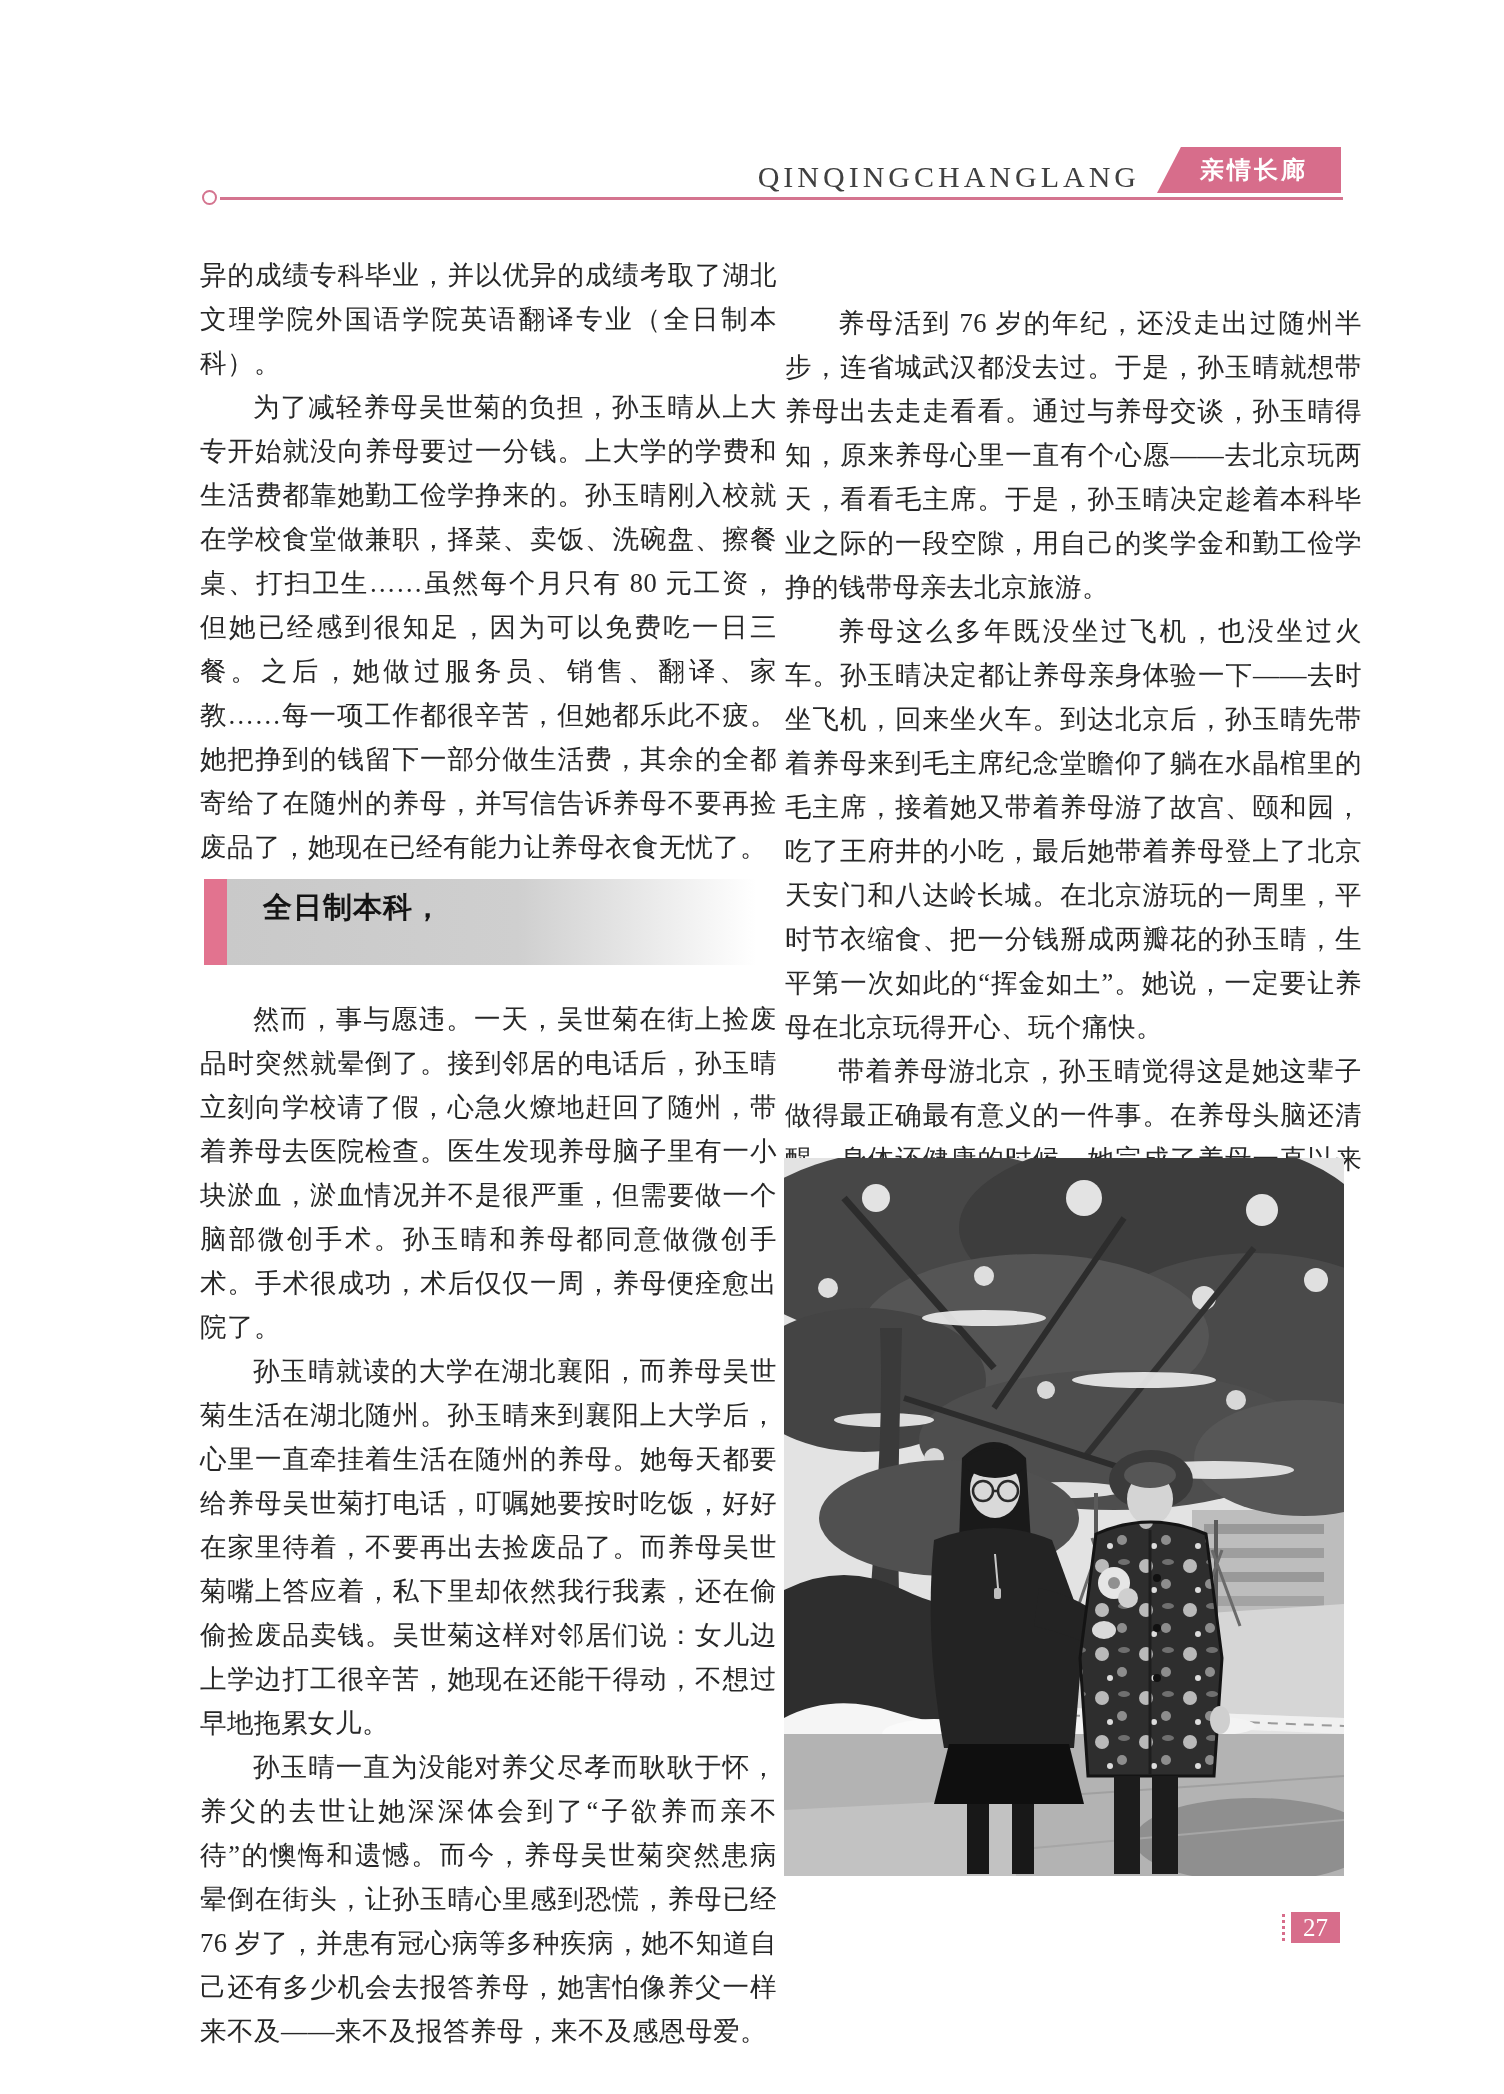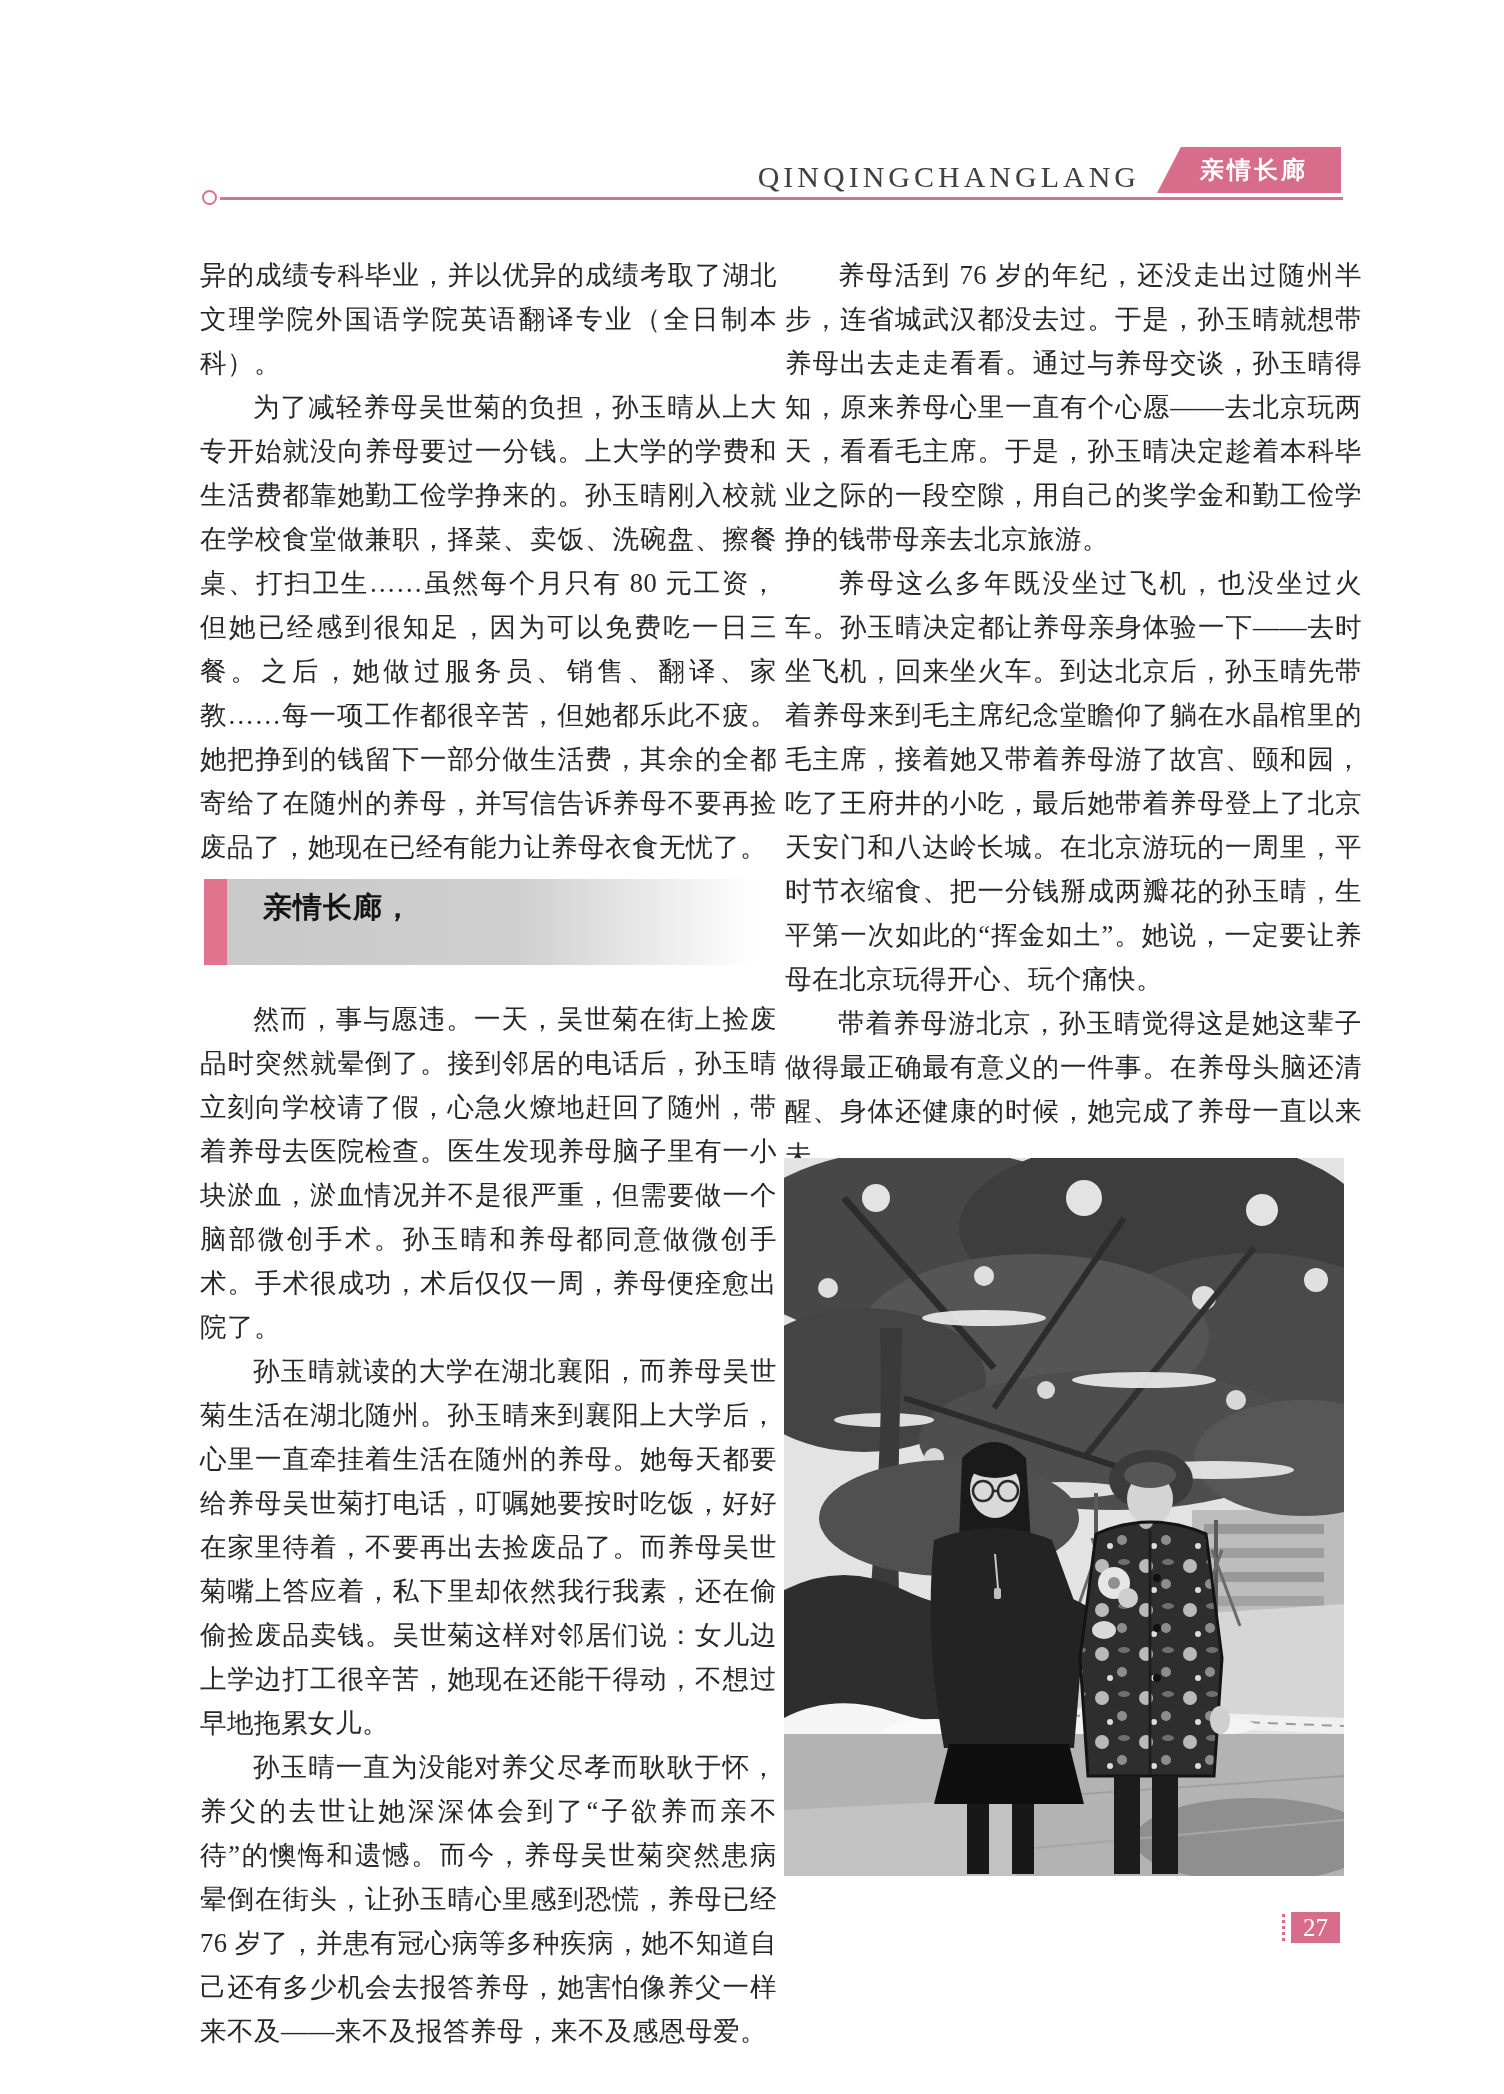--- a/index.html
+++ b/index.html
@@ -39,21 +39,21 @@
   .hdr-badge span{
     font-family:"Liberation Sans","DejaVu Sans",sans-serif;
     font-weight:bold;font-size:24px;color:#ffffff;letter-spacing:3px;
     padding-left:10px;
     text-align:center;
   }
 
   
   .col{position:absolute;top:253px;width:577px;}
   .col-left{left:162px;margin-left:38px;}
-  .col-right{left:785px;}
+  .col-right{left:785px;margin-top:48px;}
   .para{
     margin:0;
     font-size:26.5px;line-height:44px;
     text-align:justify;text-justify:inter-ideograph;
     text-indent:2em;color:#272727;
     letter-spacing:0.5px;
   }
   .para.cont{text-indent:0;}
 
   
@@ -103,21 +103,21 @@
   <div class="hdr-badge">
     <span>亲情长廊</span>
   </div>
 
   <section class="col col-left">
     <p class="para cont">异的成绩专科毕业，并以优异的成绩考取了湖北文理学院外国语学院英语翻译专业（全日制本科）。</p>
     <p class="para">为了减轻养母吴世菊的负担，孙玉晴从上大专开始就没向养母要过一分钱。上大学的学费和生活费都靠她勤工俭学挣来的。孙玉晴刚入校就在学校食堂做兼职，择菜、卖饭、洗碗盘、擦餐桌、打扫卫生……虽然每个月只有 80 元工资，但她已经感到很知足，因为可以免费吃一日三餐。之后，她做过服务员、销售、翻译、家教……每一项工作都很辛苦，但她都乐此不疲。她把挣到的钱留下一部分做生活费，其余的全都寄给了在随州的养母，并写信告诉养母不要再捡废品了，她现在已经有能力让养母衣食无忧了。</p>
     <div class="section-heading">
       <div class="heading-bar"></div>
       <div class="heading-text">
-        <div>亲情长廊，</div>
+        <div>全日制本科，</div>
       </div>
     </div>
     <p class="para">然而，事与愿违。一天，吴世菊在街上捡废品时突然就晕倒了。接到邻居的电话后，孙玉晴立刻向学校请了假，心急火燎地赶回了随州，带着养母去医院检查。医生发现养母脑子里有一小块淤血，淤血情况并不是很严重，但需要做一个脑部微创手术。孙玉晴和养母都同意做微创手术。手术很成功，术后仅仅一周，养母便痊愈出院了。</p>
     <p class="para">孙玉晴就读的大学在湖北襄阳，而养母吴世菊生活在湖北随州。孙玉晴来到襄阳上大学后，心里一直牵挂着生活在随州的养母。她每天都要给养母吴世菊打电话，叮嘱她要按时吃饭，好好在家里待着，不要再出去捡废品了。而养母吴世菊嘴上答应着，私下里却依然我行我素，还在偷偷捡废品卖钱。吴世菊这样对邻居们说：女儿边上学边打工很辛苦，她现在还能干得动，不想过早地拖累女儿。</p>
     <p class="para">孙玉晴一直为没能对养父尽孝而耿耿于怀，养父的去世让她深深体会到了“子欲养而亲不待”的懊悔和遗憾。而今，养母吴世菊突然患病晕倒在街头，让孙玉晴心里感到恐慌，养母已经 76 岁了，并患有冠心病等多种疾病，她不知道自己还有多少机会去报答养母，她害怕像养父一样来不及——来不及报答养母，来不及感恩母爱。</p>
   </section>
 
   <section class="col col-right">
     <p class="para">养母活到 76 岁的年纪，还没走出过随州半步，连省城武汉都没去过。于是，孙玉晴就想带养母出去走走看看。通过与养母交谈，孙玉晴得知，原来养母心里一直有个心愿——去北京玩两天，看看毛主席。于是，孙玉晴决定趁着本科毕业之际的一段空隙，用自己的奖学金和勤工俭学挣的钱带母亲去北京旅游。</p>
     <p class="para">养母这么多年既没坐过飞机，也没坐过火车。孙玉晴决定都让养母亲身体验一下——去时坐飞机，回来坐火车。到达北京后，孙玉晴先带着养母来到毛主席纪念堂瞻仰了躺在水晶棺里的毛主席，接着她又带着养母游了故宫、颐和园，吃了王府井的小吃，最后她带着养母登上了北京天安门和八达岭长城。在北京游玩的一周里，平时节衣缩食、把一分钱掰成两瓣花的孙玉晴，生平第一次如此的“挥金如土”。她说，一定要让养母在北京玩得开心、玩个痛快。</p>

